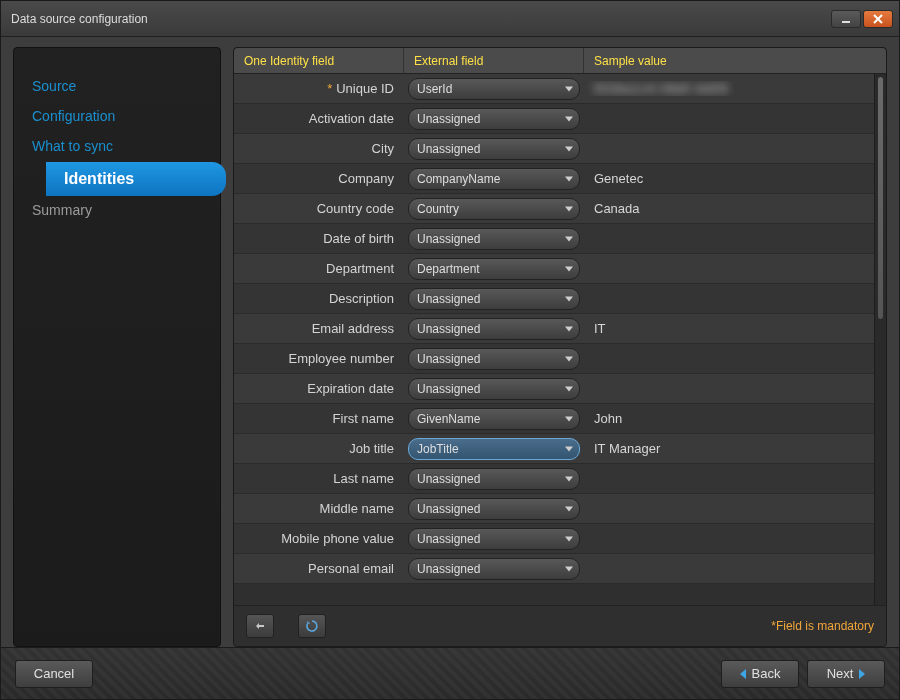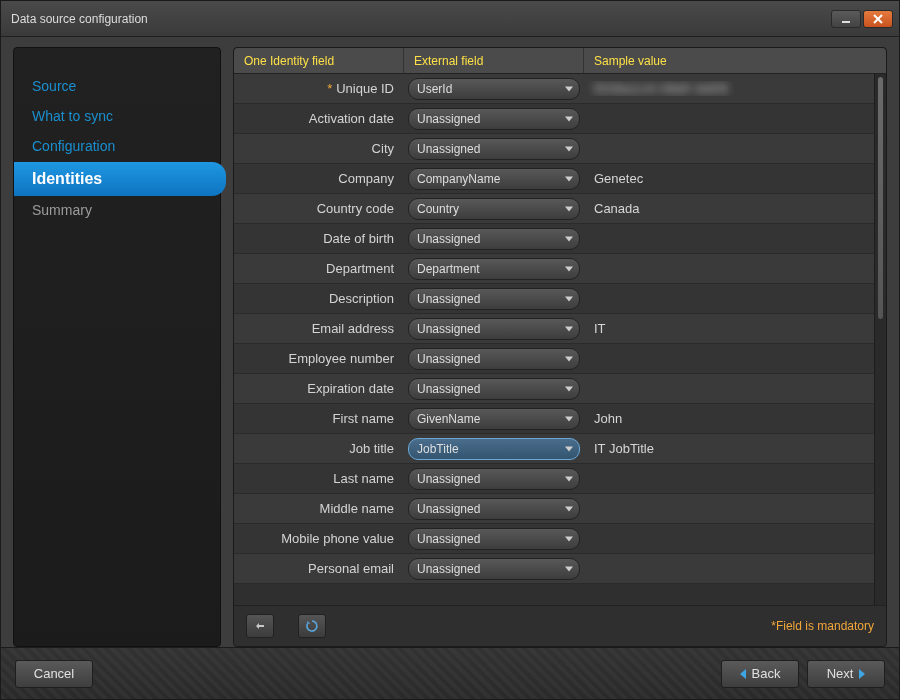--- a/index.html
+++ b/index.html
@@ -75,20 +75,21 @@
   .nav-item.muted { color: #9b9b9b; }
   .nav-item.active {
     background: linear-gradient(#1f97e2,#0e74c1);
     color: #fff;
     font-weight: 600;
     font-size: 16px;
     border-top-right-radius: 14px;
     border-bottom-right-radius: 14px;
     margin-right: -6px;
     padding: 8px 18px;
+    margin-left: 32px;
   }
 
   .main {
     flex: 1;
     background: #2f2f2f;
     border: 1px solid #1a1a1a;
     border-radius: 4px;
     display: flex;
     flex-direction: column;
     min-height: 0;
@@ -270,22 +271,22 @@
             <path d="M1 1 L9 9 M9 1 L1 9" stroke="#fff" stroke-width="2"></path>
           </svg>
       </div>
     </div>
   </div>
 
   <div class="body">
 
     <div class="sidebar" id="sidebar">
         <div class="nav-item">Source</div>
+        <div class="nav-item">Configuration</div>
         <div class="nav-item">What to sync</div>
-        <div class="nav-item">Configuration</div>
         <div class="nav-item active">Identities</div>
         <div class="nav-item muted">Summary</div>
       </div>
 
     <div class="main">
       <div class="columns-header">
         <div class="col-h col1">One Identity field</div>
         <div class="col-h col2">External field</div>
         <div class="col-h col3">Sample value</div>
       </div>
@@ -400,21 +401,21 @@
               </div>
               <div class="c3"><span>John</span></div>
             </div>
             <div class="row">
               <div class="c1"><span>Job title</span></div>
               <div class="c2">
                 <div class="dropdown selected-row">
                   <span>JobTitle</span>
                 </div>
               </div>
-              <div class="c3"><span>IT JobTitle</span></div>
+              <div class="c3"><span>IT Manager</span></div>
             </div>
             <div class="row">
               <div class="c1"><span>Last name</span></div>
               <div class="c2">
                 <div class="dropdown">
                   <span>Unassigned</span>
                 </div>
               </div>
               <div class="c3"><span></span></div>
             </div>

